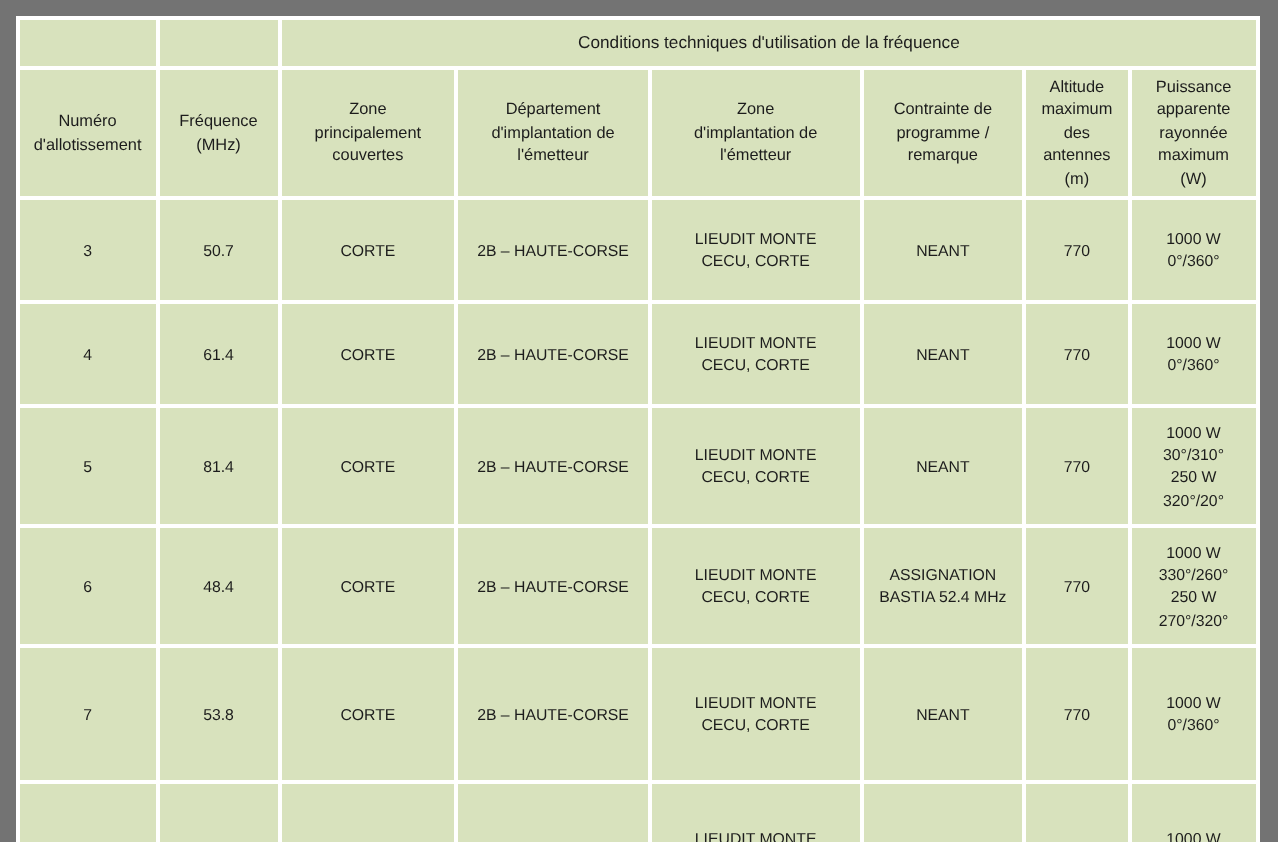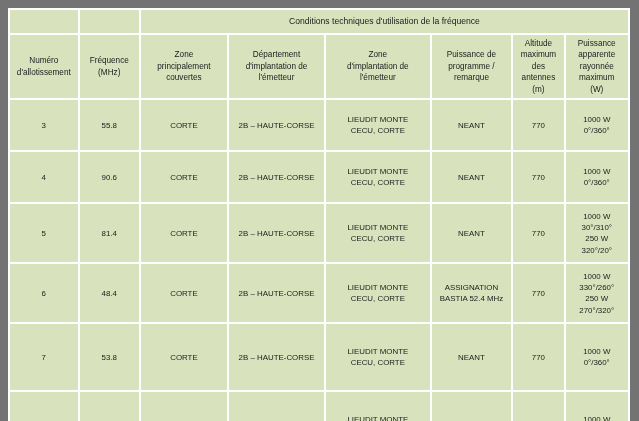--- a/index.html
+++ b/index.html
@@ -127,53 +127,53 @@
 (MHz)</td>
         <td class="multiline">Zone
 principalement
 couvertes</td>
         <td class="multiline">Département
 d'implantation de
 l'émetteur</td>
         <td class="multiline">Zone
 d'implantation de
 l'émetteur</td>
-        <td class="multiline">Puissance de
+        <td class="multiline">Contrainte de
 programme /
 remarque</td>
         <td class="multiline">Altitude
 maximum
 des
 antennes
 (m)</td>
         <td class="multiline">Puissance
 apparente
 rayonnée
 maximum
 (W)</td>
       </tr>
     </thead>
 
     <tbody>
       <tr class="data-row">
         <td class="multiline">3</td>
-        <td class="multiline">55.8</td>
+        <td class="multiline">50.7</td>
         <td class="multiline">CORTE</td>
         <td class="multiline">2B – HAUTE-CORSE</td>
         <td class="multiline">LIEUDIT MONTE
 CECU, CORTE</td>
         <td class="multiline">NEANT</td>
         <td class="multiline">770</td>
         <td class="multiline">1000 W
 0°/360°</td>
       </tr>
 
       <tr class="data-row">
         <td class="multiline">4</td>
-        <td class="multiline">90.6</td>
+        <td class="multiline">61.4</td>
         <td class="multiline">CORTE</td>
         <td class="multiline">2B – HAUTE-CORSE</td>
         <td class="multiline">LIEUDIT MONTE
 CECU, CORTE</td>
         <td class="multiline">NEANT</td>
         <td class="multiline">770</td>
         <td class="multiline">1000 W
 0°/360°</td>
       </tr>
 

